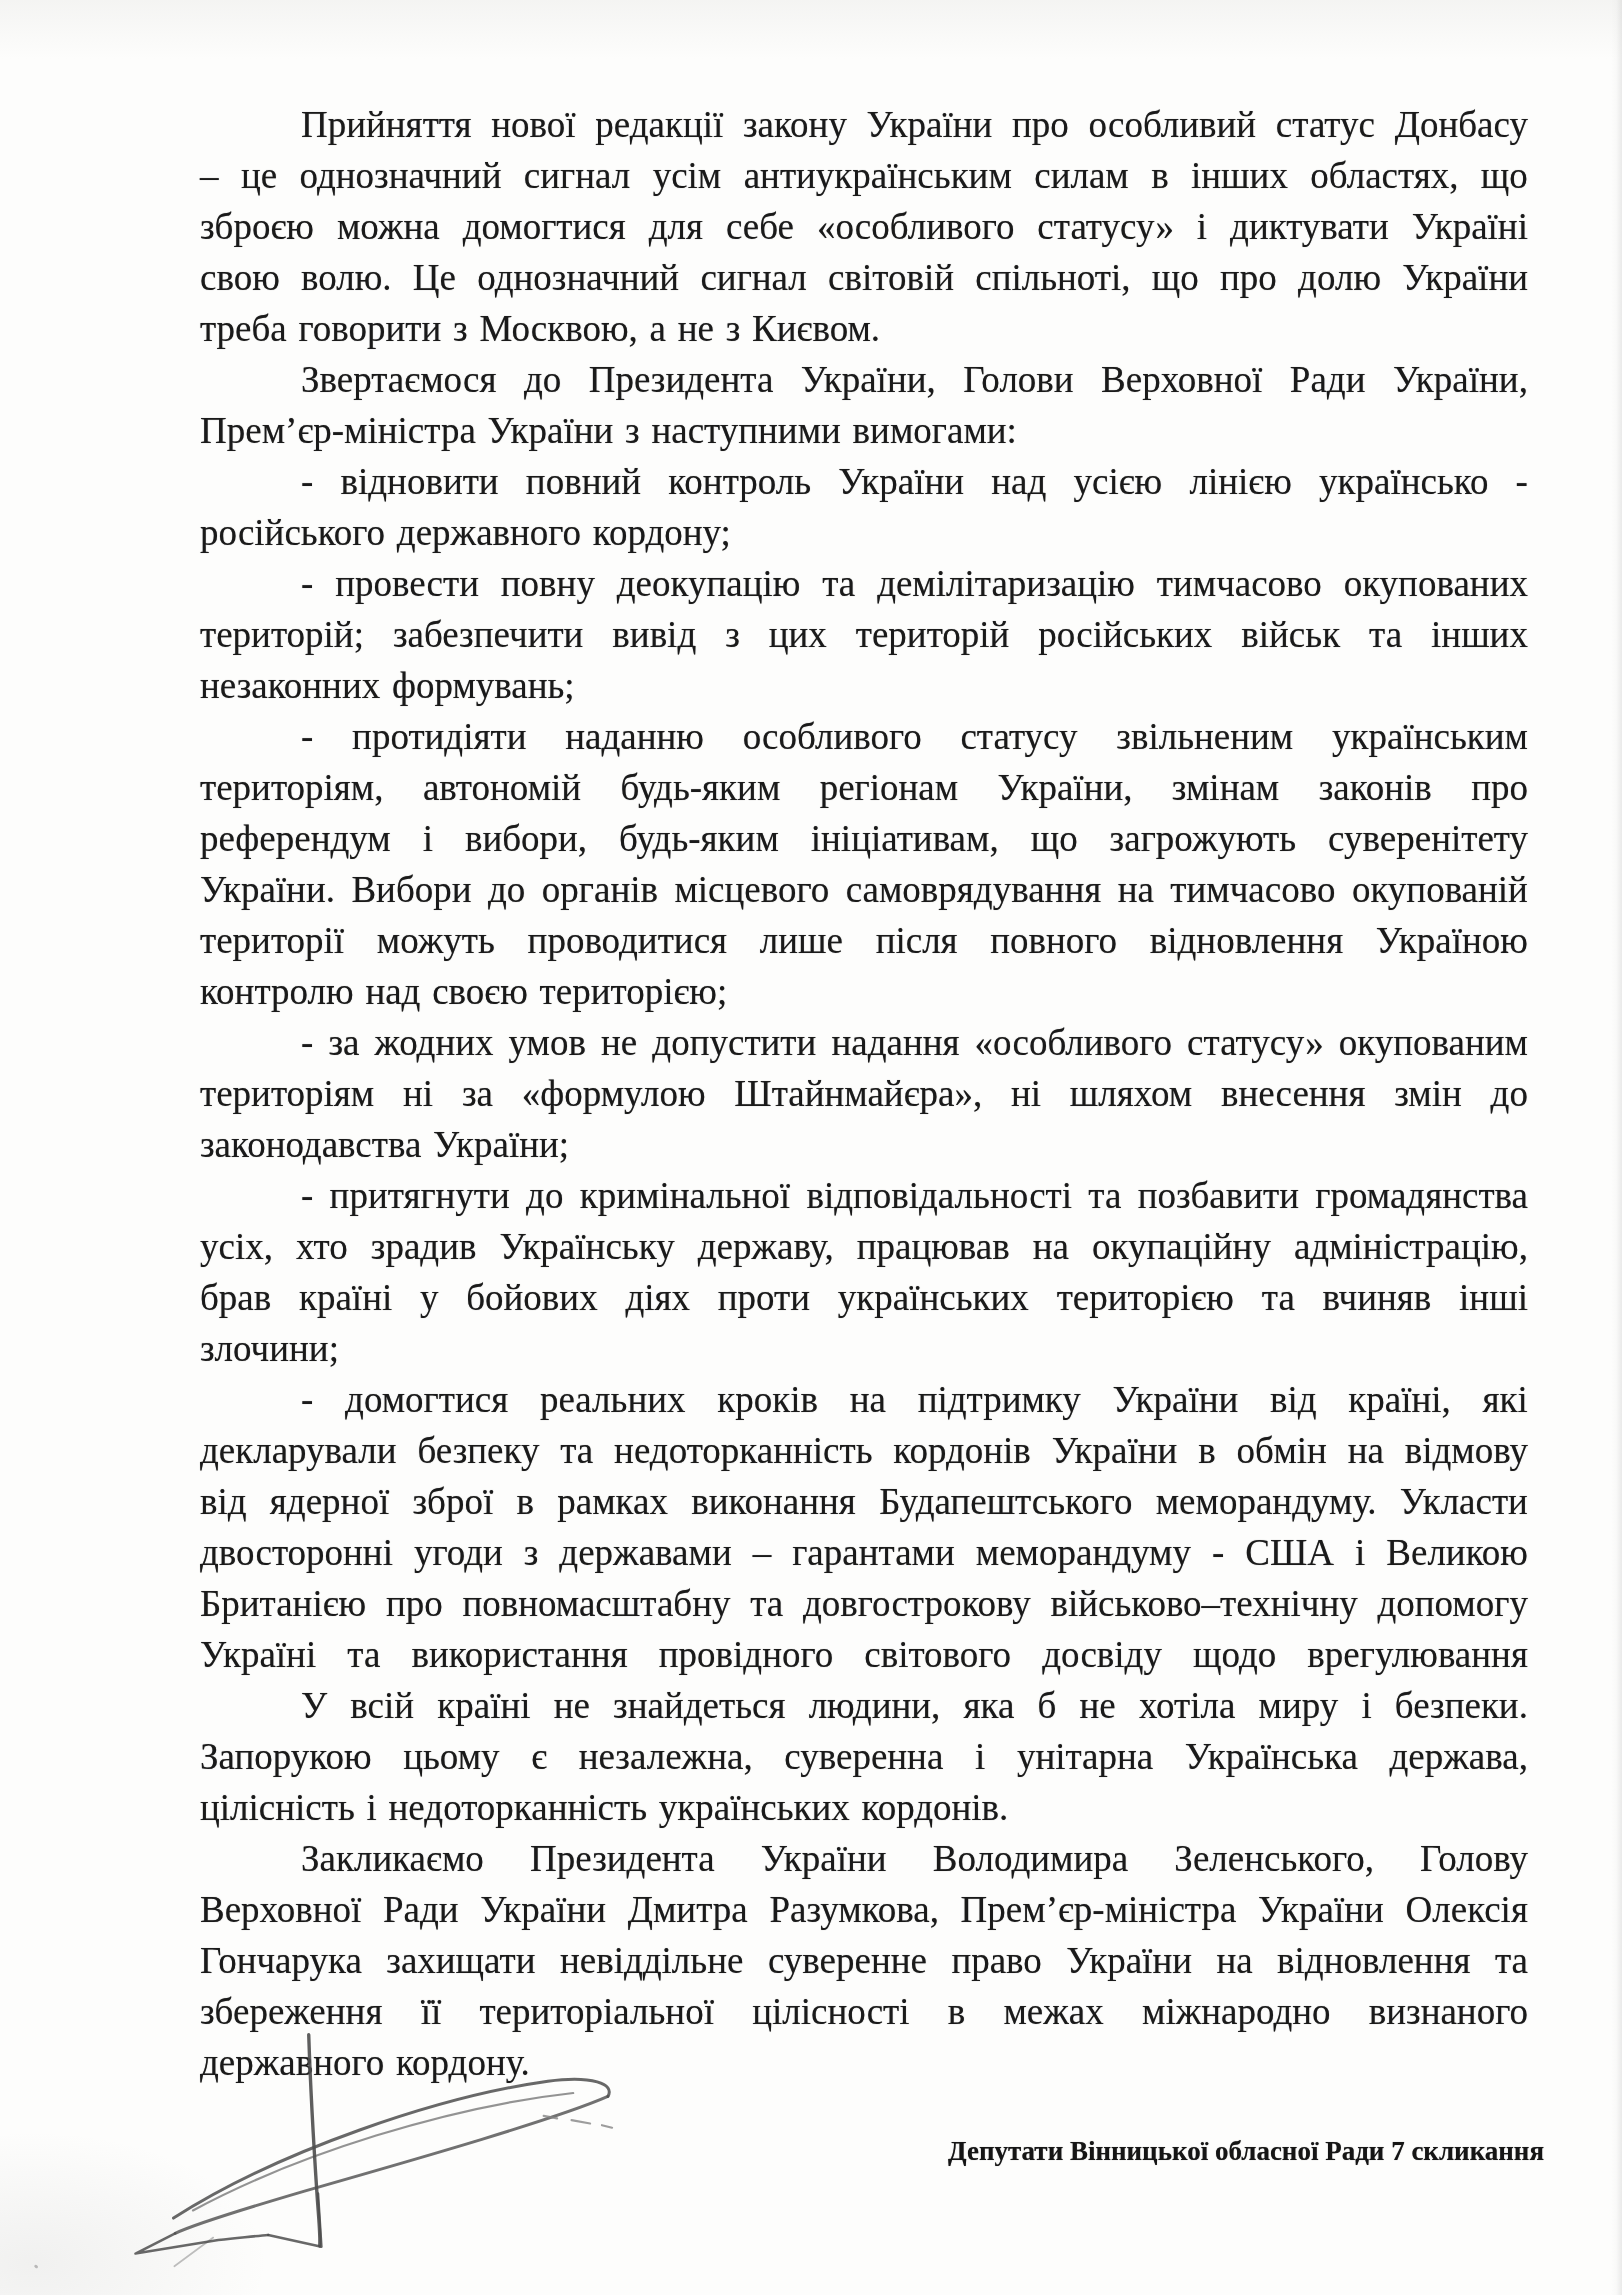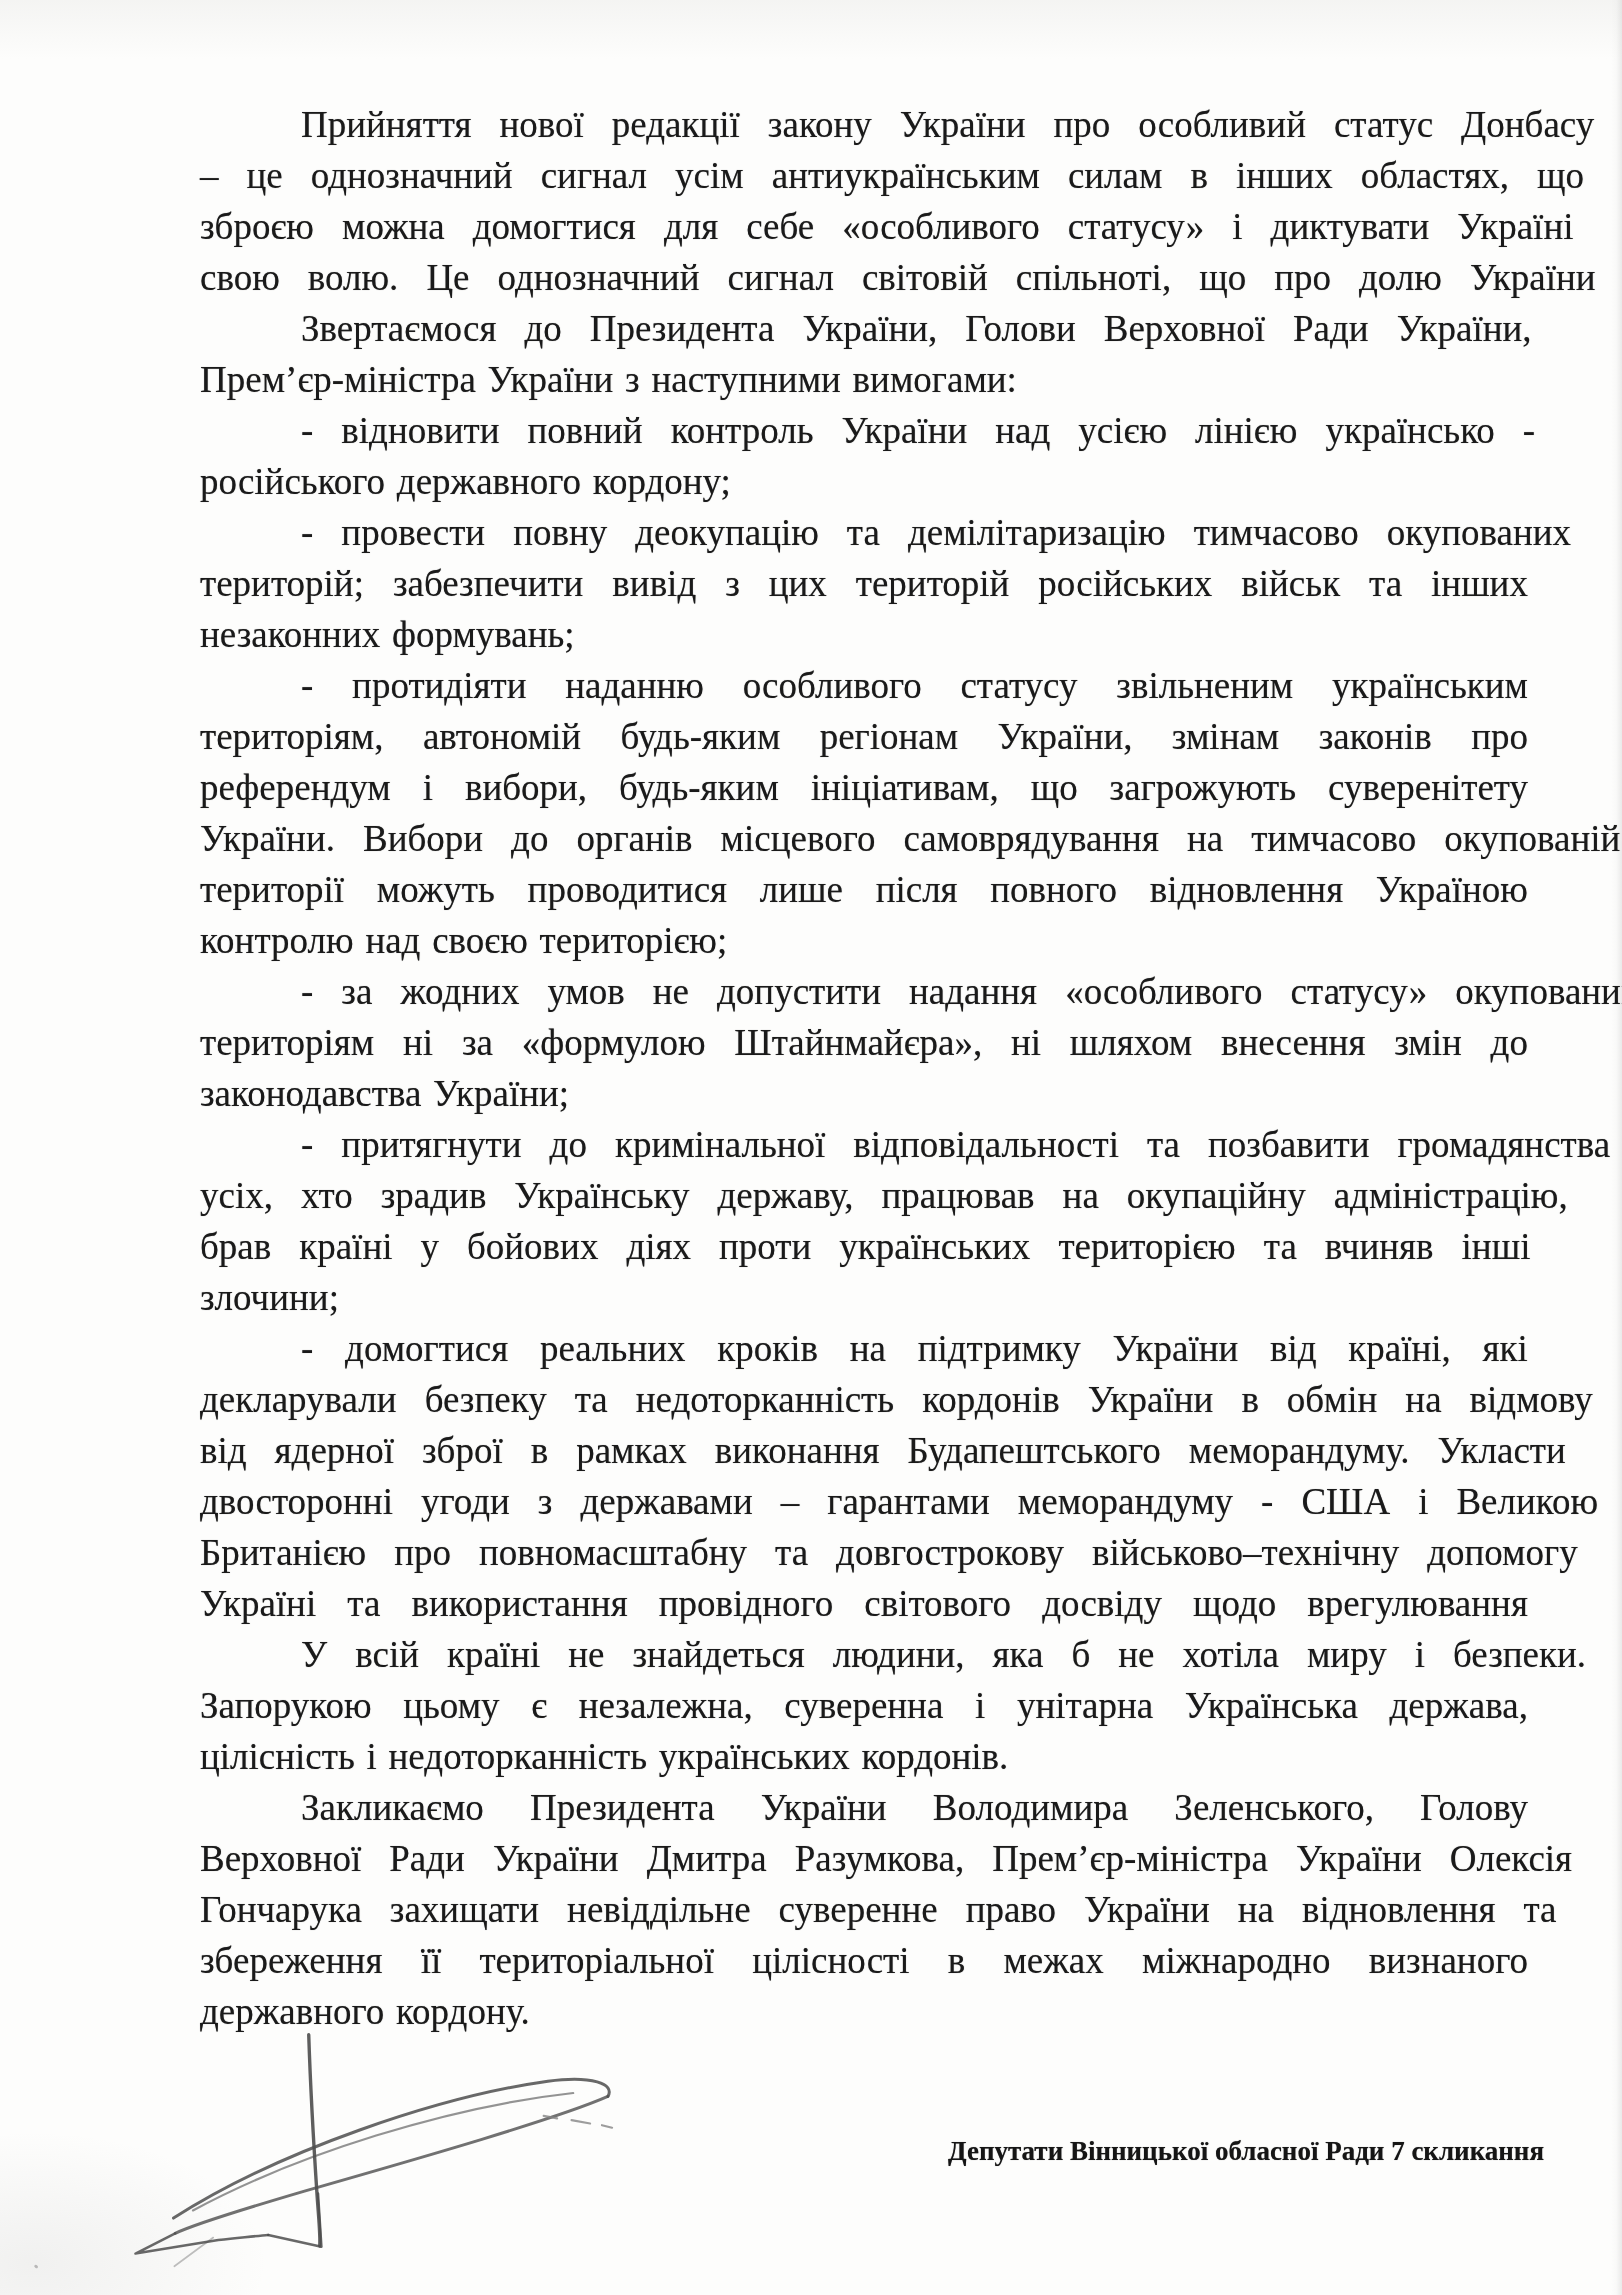--- a/index.html
+++ b/index.html
@@ -33,21 +33,21 @@
     position: absolute;
     left: 200px;
     top: 99px;
     width: 1328px;
     font-size: 37px;
     line-height: 51px;
     color: #1a1a1a;
     text-shadow: 0 0 0.8px rgba(26,26,26,0.55);
   }
   .line { height: 51px; white-space: nowrap; }
-  .line.just { display: flex; justify-content: space-between; gap: 28px; }
+  .line.just { display: flex; justify-content: space-between; }
   .line.indent { padding-left: 101px; }
   .line.last { word-spacing: 2.5px; }
   .line span { display: inline-block; }
 
   
   .author-line {
     position: absolute;
     top: 2126px;
     right: 79px;
     font-size: 27px;
@@ -115,20 +115,21 @@
       <span>Це</span>
       <span>однозначний</span>
       <span>сигнал</span>
       <span>світовій</span>
       <span>спільноті,</span>
       <span>що</span>
       <span>про</span>
       <span>долю</span>
       <span>України</span>
     </div>
+    <div class="line last">треба говорити з Москвою, а не з Києвом.</div>
     <div class="line just indent">
       <span>Звертаємося</span>
       <span>до</span>
       <span>Президента</span>
       <span>України,</span>
       <span>Голови</span>
       <span>Верховної</span>
       <span>Ради</span>
       <span>України,</span>
     </div>

